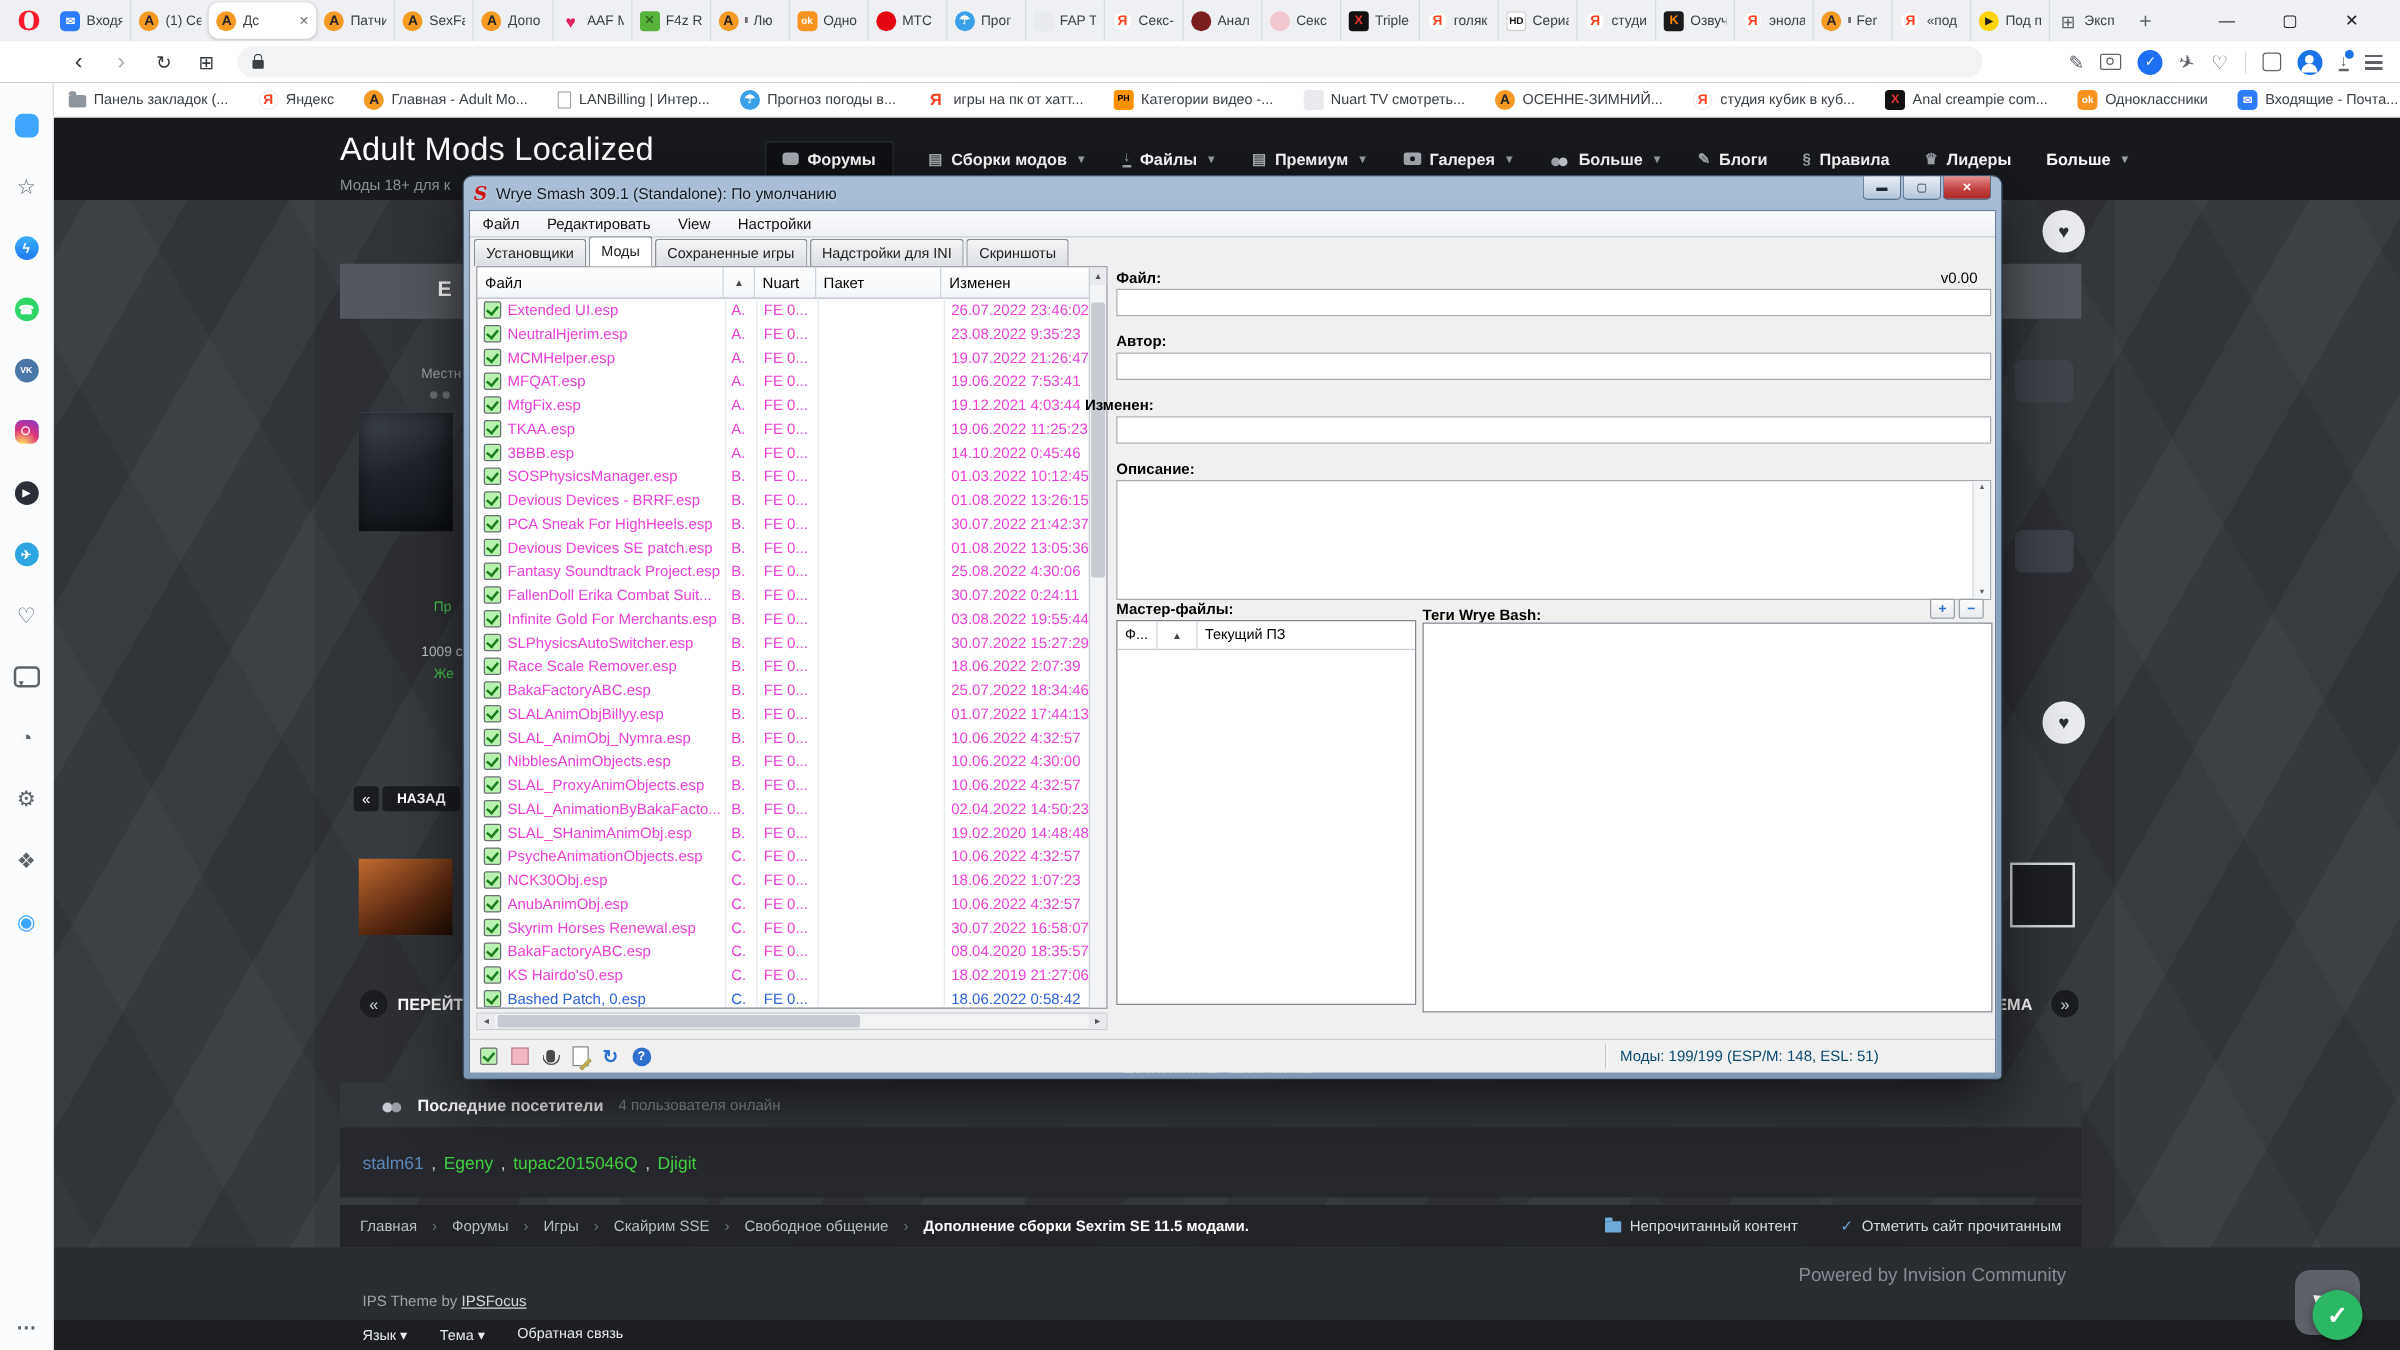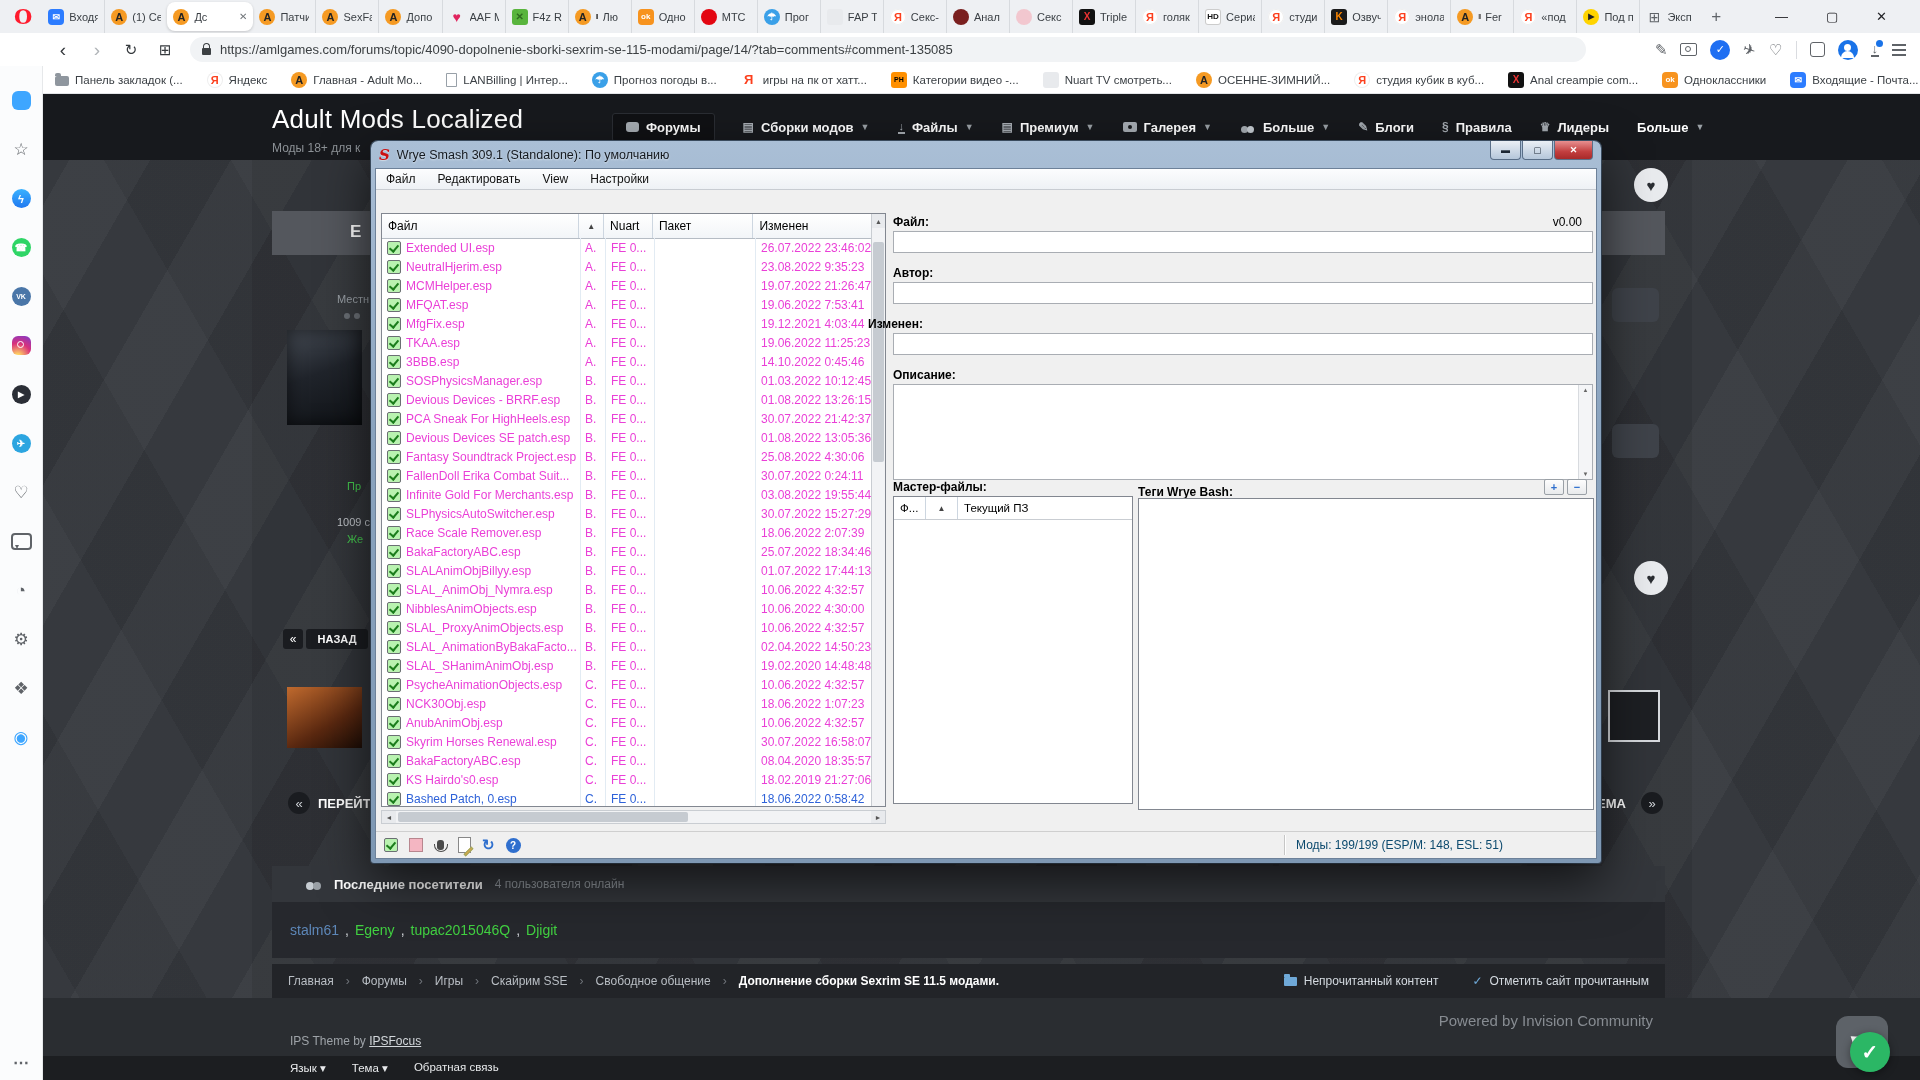--- a/index.html
+++ b/index.html
@@ -361,20 +361,27 @@
         <span class="wbtn close">✕</span>
       </span>
     </div>
     <div class="w-body">
       <div class="w-menu" id="wmenu">
           <span>Файл</span>
           <span>Редактировать</span>
           <span>View</span>
           <span>Настройки</span>
         </div>
+      <div class="w-tabs" id="wtabs">
+          <span class="wtab">Установщики</span>
+          <span class="wtab active">Моды</span>
+          <span class="wtab">Сохраненные игры</span>
+          <span class="wtab">Надстройки для INI</span>
+          <span class="wtab">Скриншоты</span>
+        </div>
 
       <div class="w-table">
         <div class="t-head">
           <span class="hc h-file">Файл</span>
           <span class="hc h-sort">▲</span>
           <span class="hc h-index">Nuart</span>
           <span class="hc h-paket">Пакет</span>
           <span class="hc h-date">Изменен</span>
         </div>
         <div class="t-rows" id="modrows">
@@ -860,21 +867,20 @@
     </div>
   </div>
 
   <div id="addrbar">
     <span class="nav-glyph" style="margin-left:46px">‹</span>
     <span class="nav-glyph dim">›</span>
     <span class="nav-glyph small">↻</span>
     <span class="nav-glyph small">⊞</span>
     <div class="url-pill">
       <span class="lockpad"></span>
-      <span class="url-text">https://amlgames.com/forums/topic/4090-dopolnenie-sborki-sexrim-se-115-modami/page/14/?tab=comments#comment-135085</span>
     </div>
     <div class="addr-icons">
       <span class="aic">✎</span>
       <span class="aic">
           <span class="aic-cam"></span>
         </span>
       <span class="aic aic-shield">✓</span>
       <span class="aic" style="transform:rotate(18deg)">✈</span>
       <span class="aic">♡</span>
       <span class="vsep"></span>

